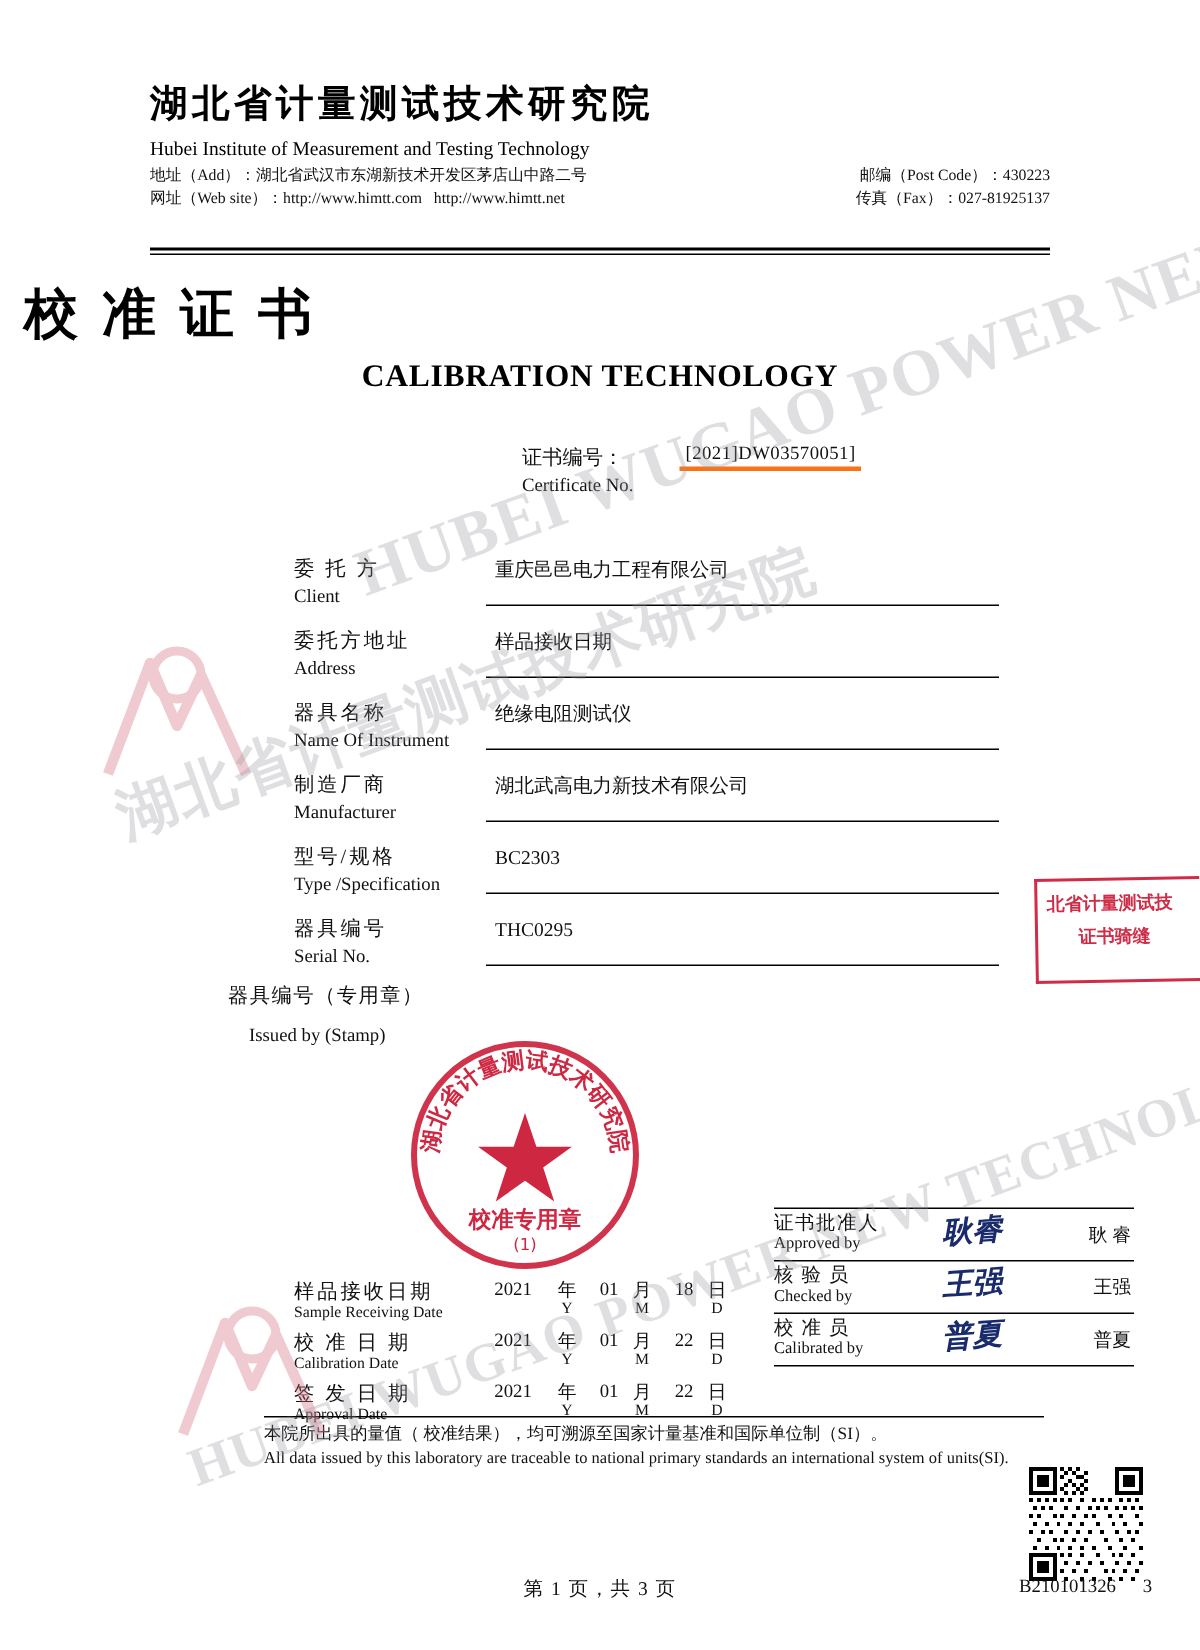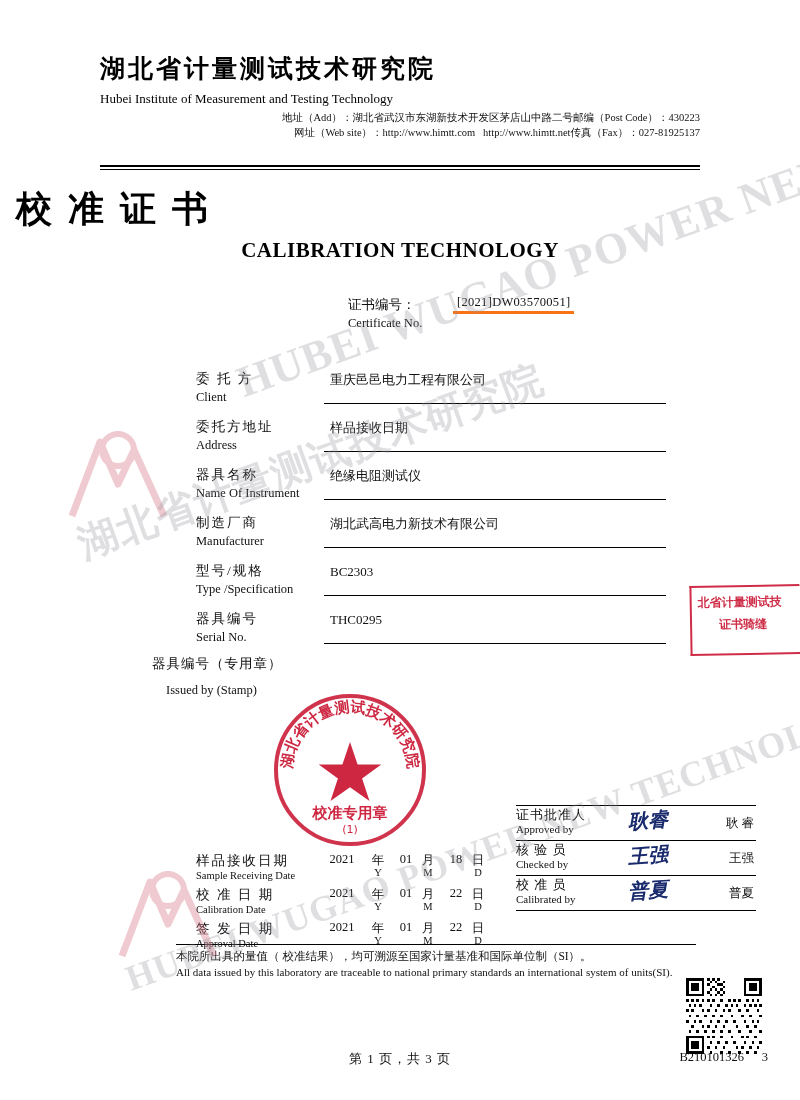--- a/index.html
+++ b/index.html
@@ -83,21 +83,21 @@
   }
   .addr-block {
     position: absolute;
     left: 100px; top: 110px;
     width: 600px;
     font-size: 10.5px;
     line-height: 15px;
   }
   .addr-row {
     display: flex;
-    justify-content: flex-end;
+    justify-content: space-between;
   }
   .addr-left { white-space: nowrap; }
   .addr-right { white-space: nowrap; }
   .addr-indent { padding-left: 14px; }
   .hr-double {
     position: absolute;
     left: 100px; top: 165px;
     width: 600px;
     border-top: 2px solid #000;
     border-bottom: 1px solid #000;

